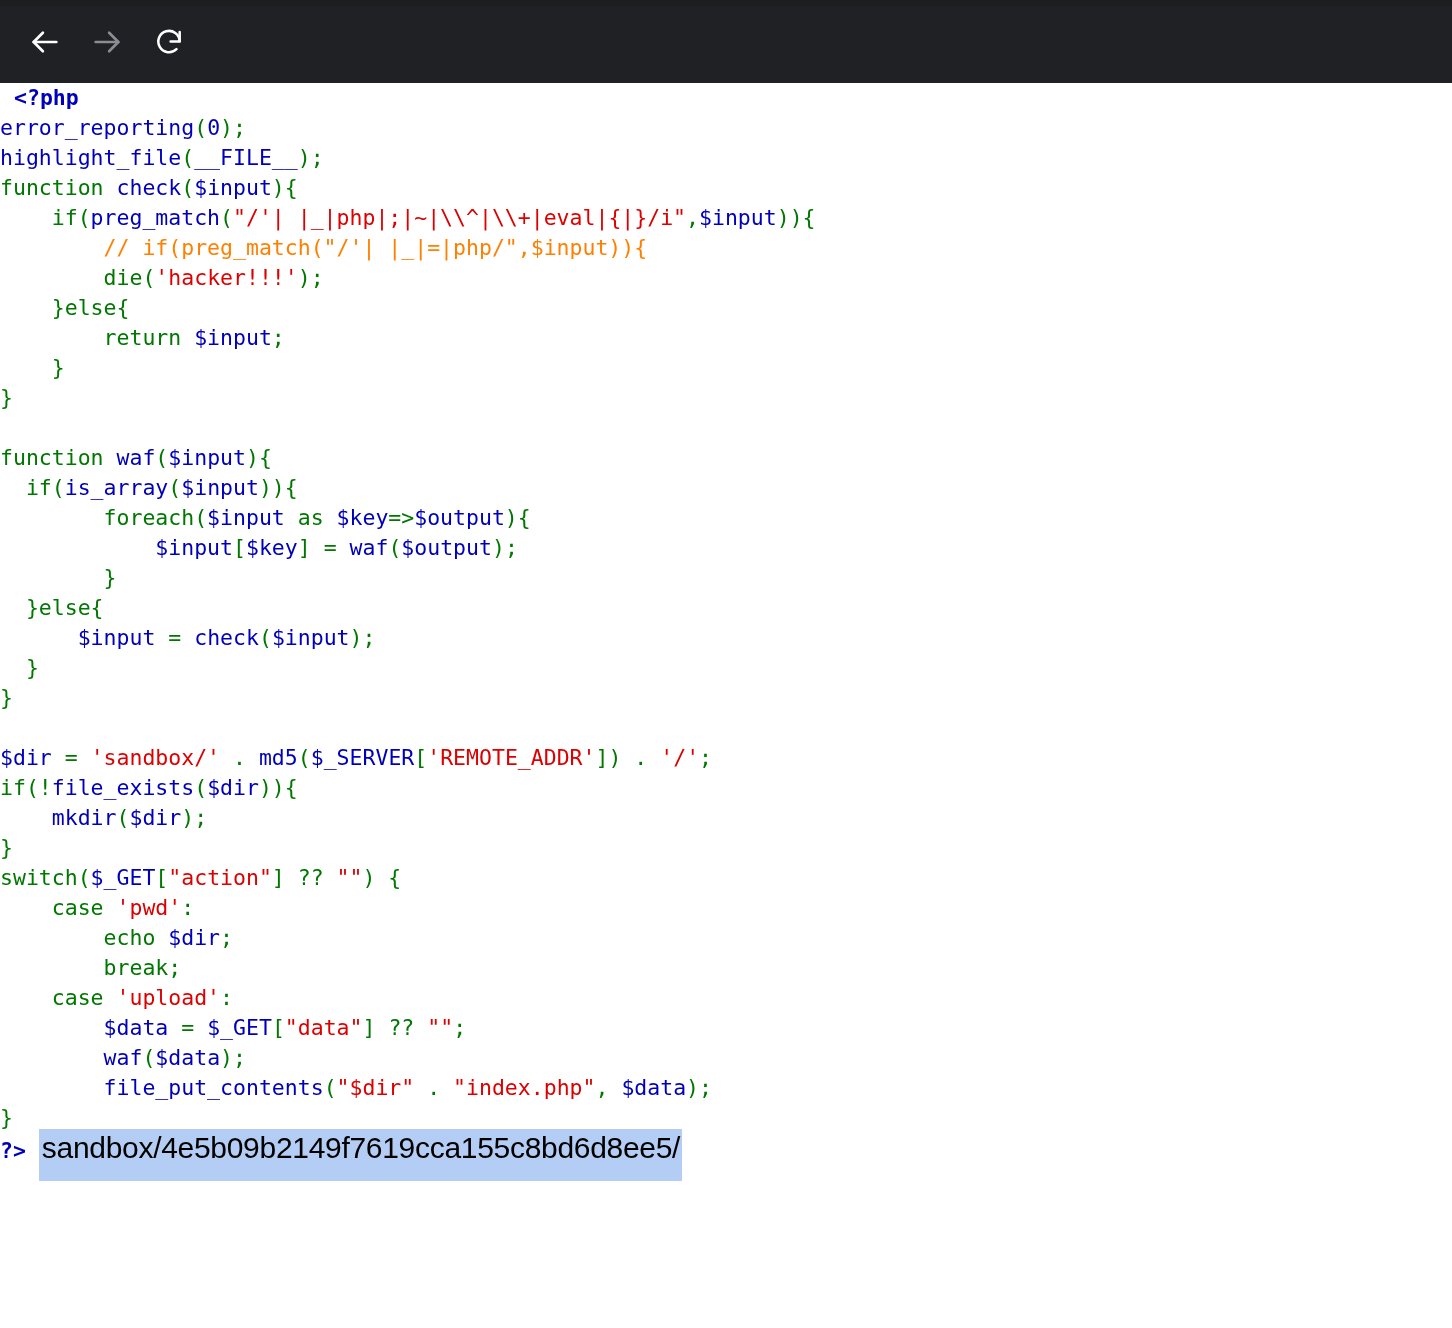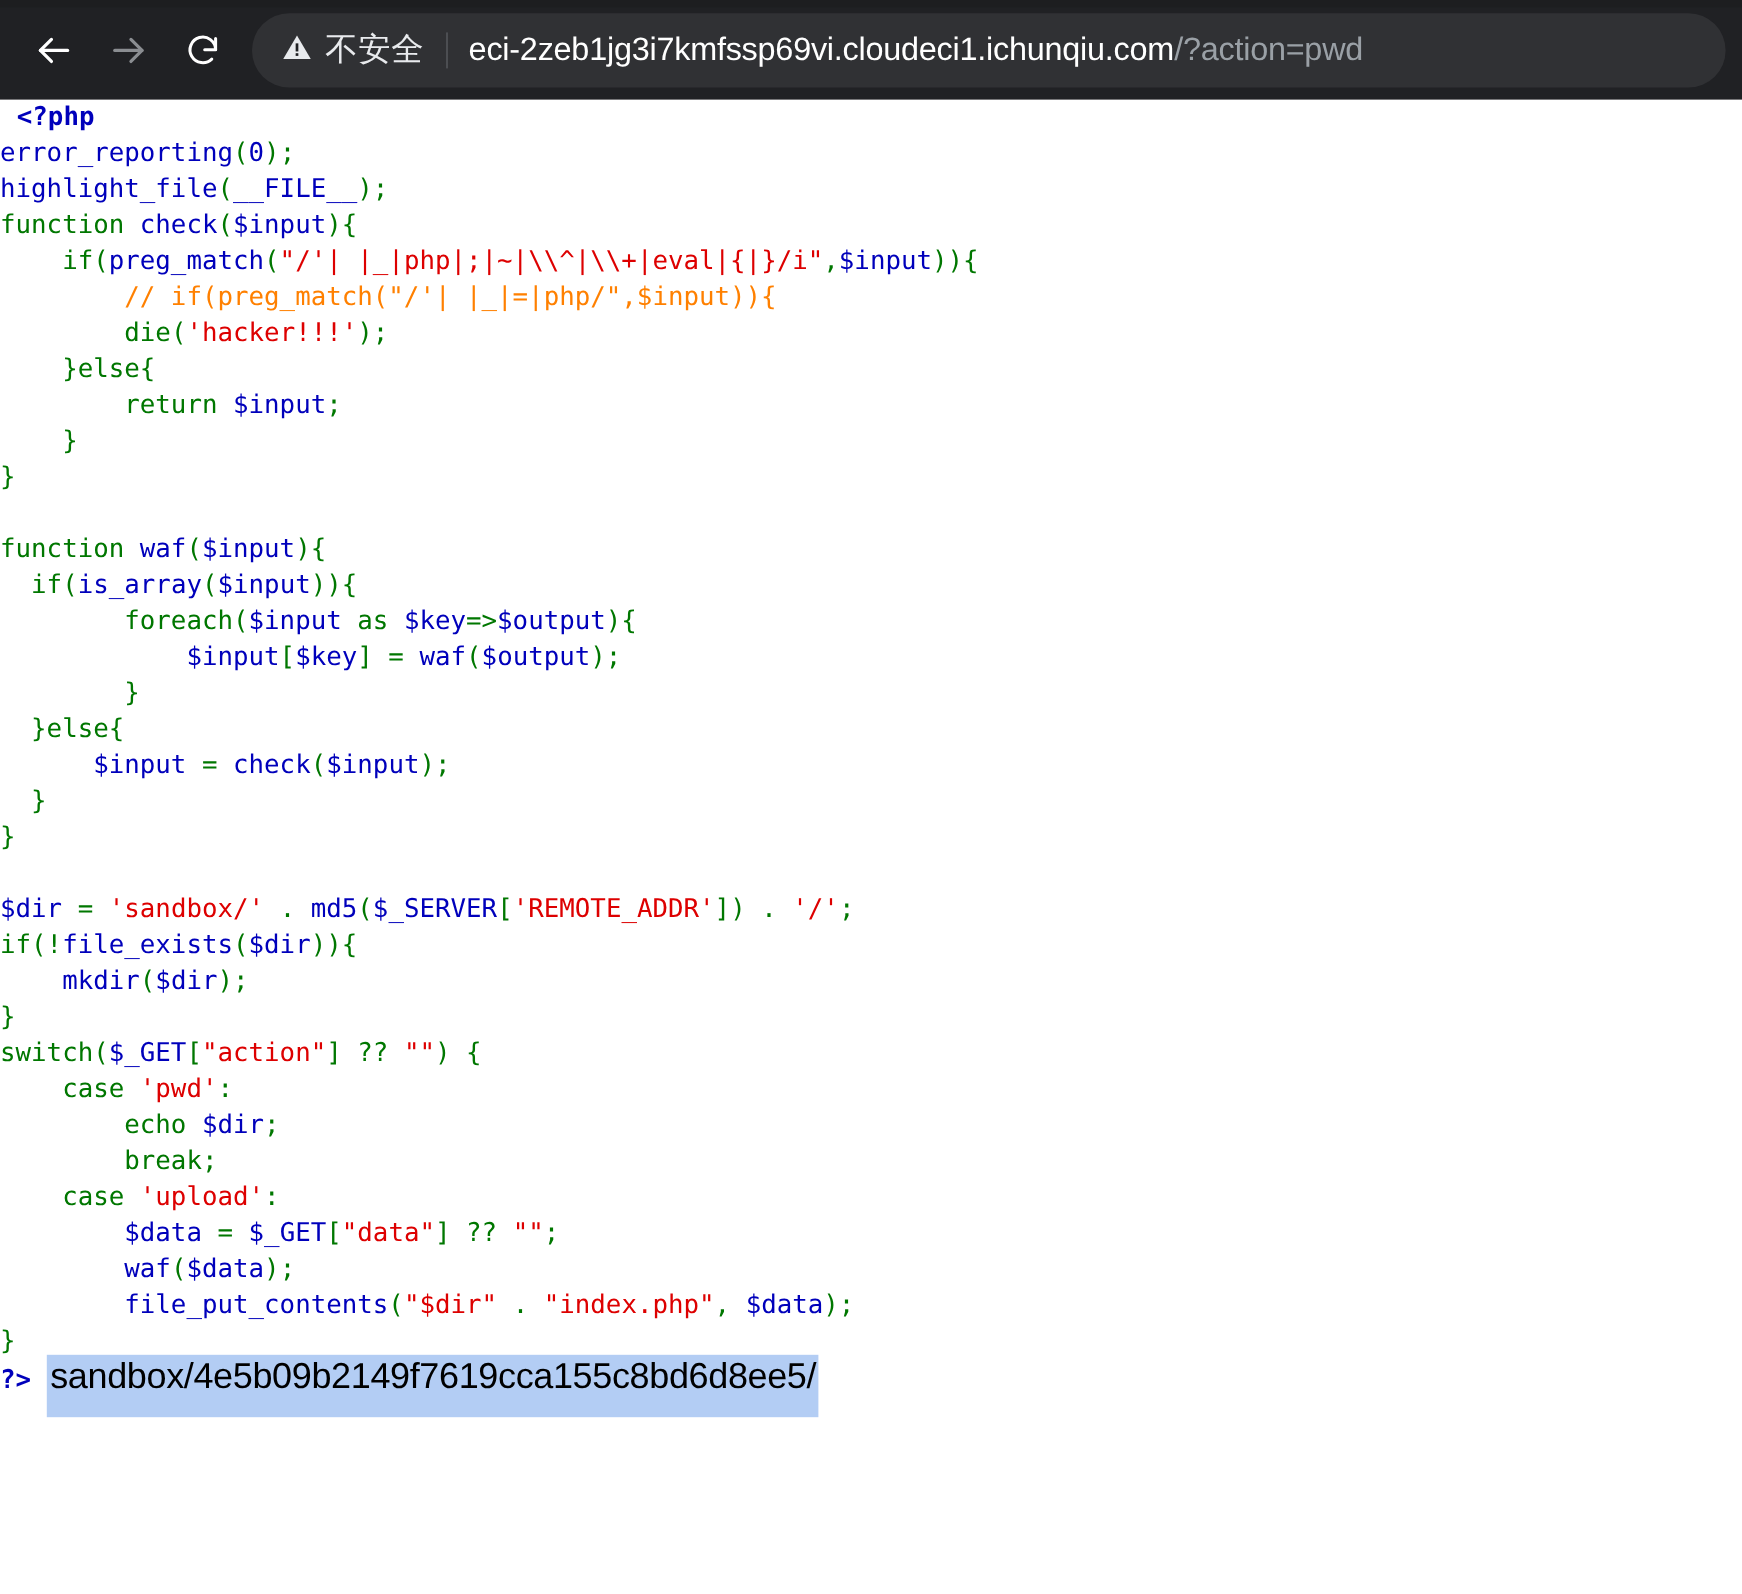--- a/index.html
+++ b/index.html
@@ -162,34 +162,20 @@
     <button class="nav-btn" title="Reload">
       <span>
         <svg width="32" height="32" viewBox="0 0 24 24" fill="none" stroke="#ffffff" stroke-width="1.9" stroke-linecap="round" stroke-linejoin="round">
           <path d="M20 11.5a8 8 0 1 0 -2.4 5.9"></path>
           <polyline points="20,4.6 20,11.6 13.2,11.6"></polyline>
         </svg>
       </span>
     </button>
   </div>
 
-  <div class="omnibox">
-    <div class="security-chip">
-      <span class="warn-icon">
-        <svg width="27" height="27" viewBox="0 0 24 24">
-          <path d="M12 3.2 L22.2 20.6 L1.8 20.6 Z" fill="#e8eaed"></path>
-          <rect x="11" y="9" width="2" height="6" fill="#202124"></rect>
-          <rect x="11" y="16.3" width="2" height="2" fill="#202124"></rect>
-        </svg>
-      </span>
-      <span class="security-text">不安全</span>
-    </div>
-    <div class="chip-divider"></div>
-    <div class="url-text"><span>eci-2zeb1jg3i7kmfssp69vi.cloudeci1.ichunqiu.com</span><span class="url-path">/?action=pwd</span></div>
-  </div>
 </div>
 
 <div class="page">
   <code class="code-block" id="code-block"><span><span class="c-tag">&lt;?php</span></span>
 <span><span class="c-default">error_reporting</span><span class="c-keyword">(</span><span class="c-default">0</span><span class="c-keyword">);</span></span>
 <span><span class="c-default">highlight_file</span><span class="c-keyword">(</span><span class="c-default">__FILE__</span><span class="c-keyword">);</span></span>
 <span><span class="c-keyword">function </span><span class="c-default">check</span><span class="c-keyword">(</span><span class="c-default">$input</span><span class="c-keyword">){</span></span>
 <span><span class="c-keyword">    if(</span><span class="c-default">preg_match</span><span class="c-keyword">(</span><span class="c-string">"/'| |_|php|;|~|\\^|\\+|eval|{|}/i"</span><span class="c-keyword">,</span><span class="c-default">$input</span><span class="c-keyword">)){</span></span>
 <span><span class="c-comment">        // if(preg_match("/'| |_|=|php/",$input)){</span></span>
 <span><span class="c-keyword">        </span><span class="c-keyword">die</span><span class="c-keyword">(</span><span class="c-string">'hacker!!!'</span><span class="c-keyword">);</span></span>

